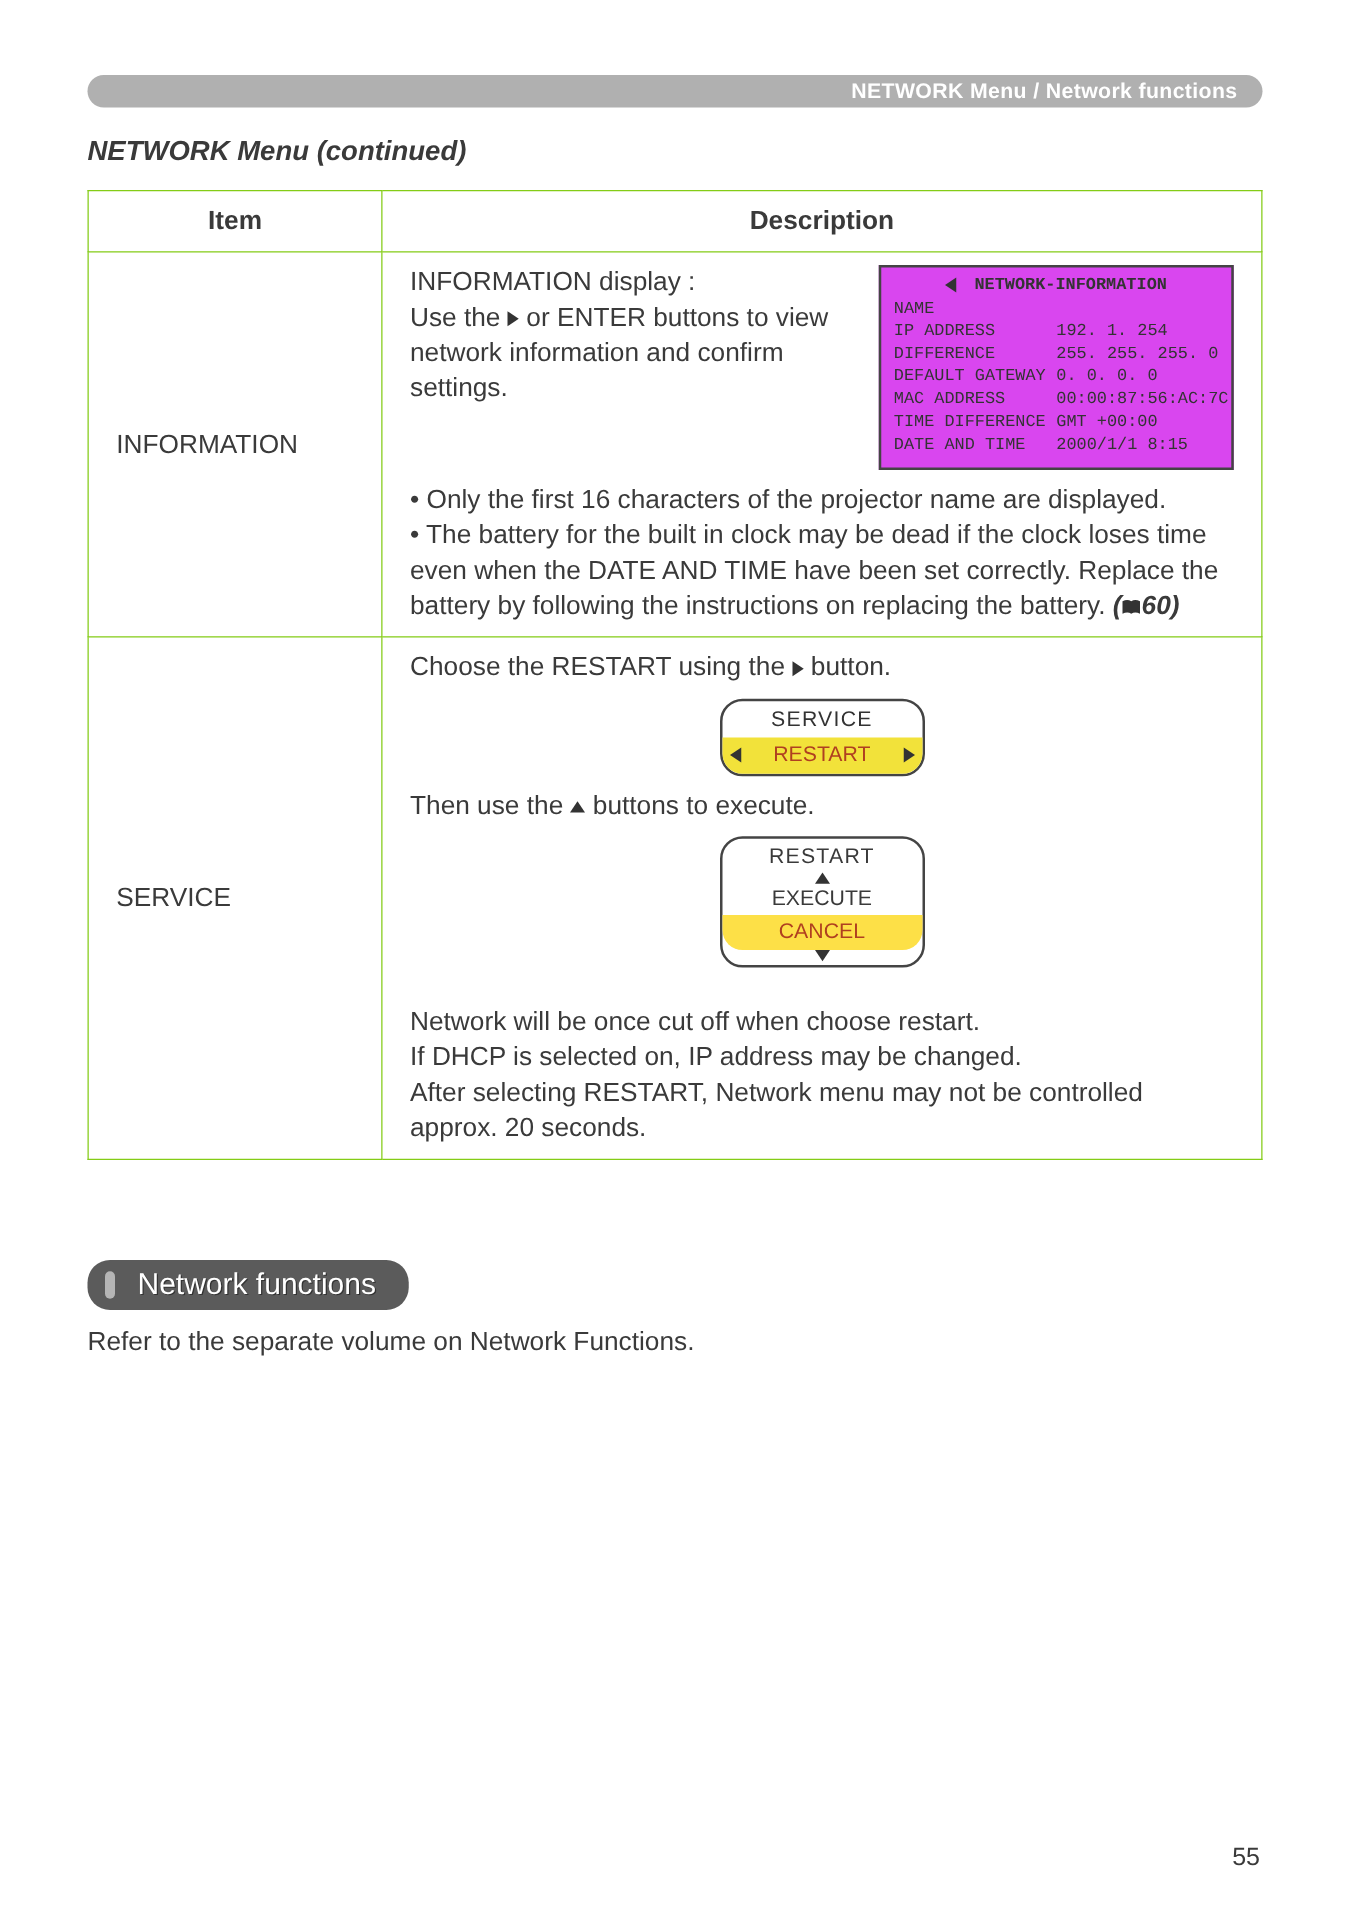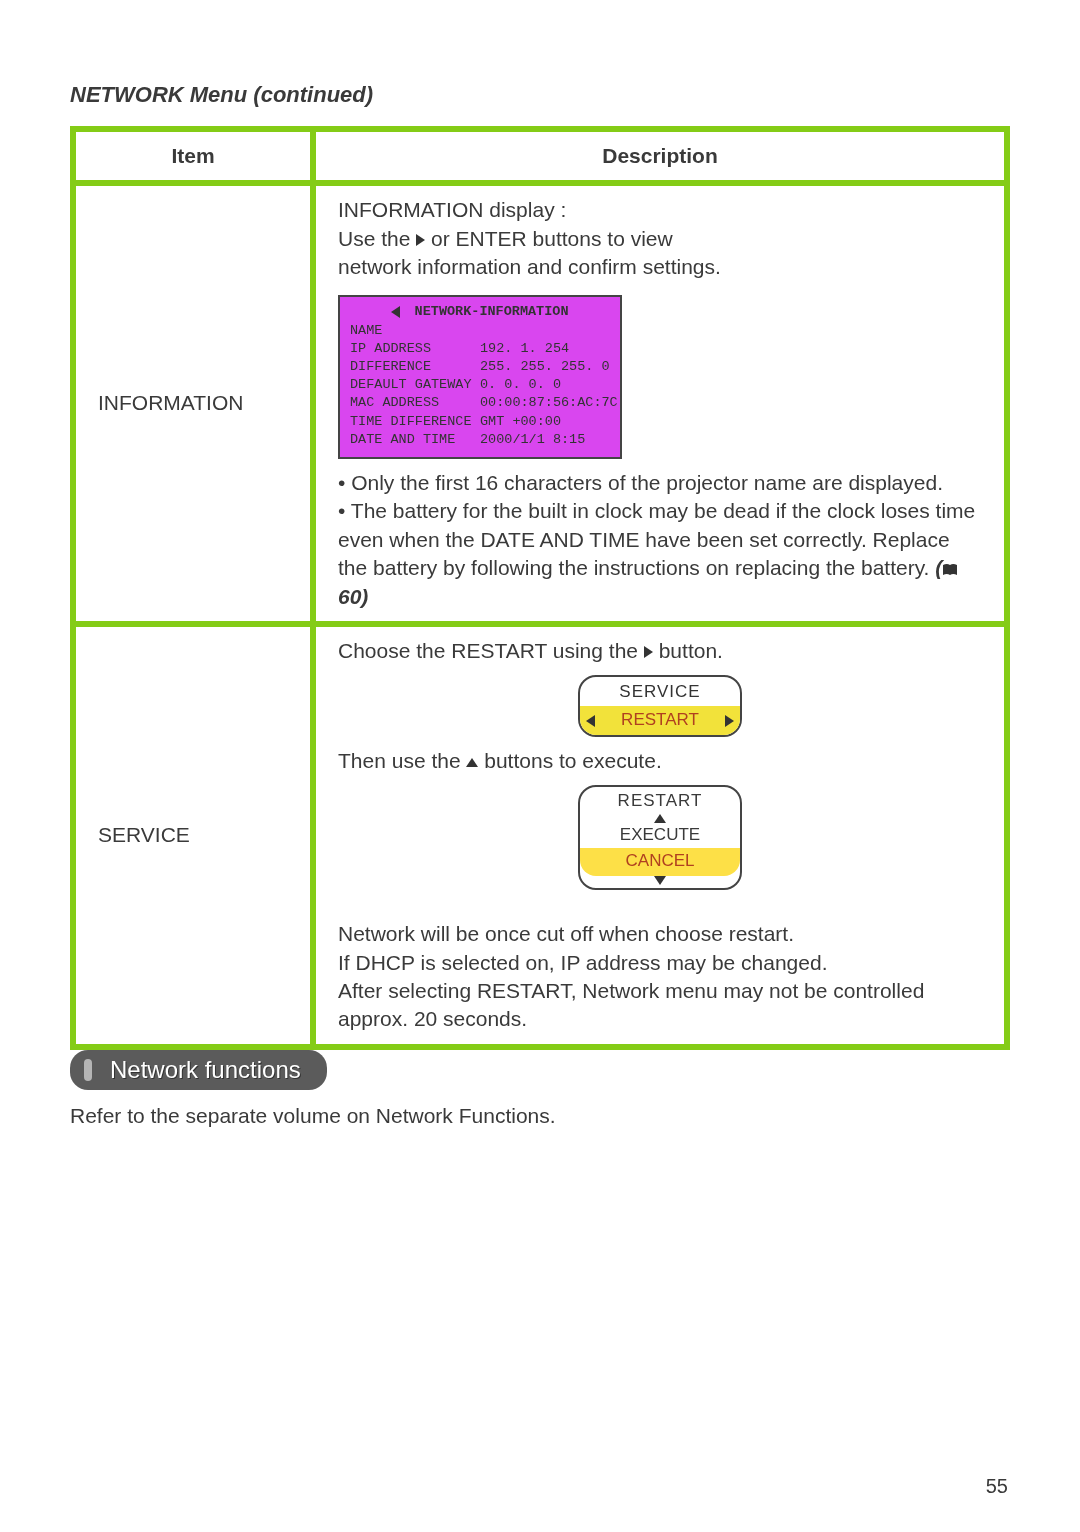--- a/index.html
+++ b/index.html
@@ -1,24 +1,24 @@
 <!DOCTYPE html>
 <html><head>
 <meta charset="utf-8">
 <style>
   html,body{margin:0;padding:0;background:#fff;font-family:Arial,Helvetica,sans-serif;color:#3a3a3a;}
   .page{width:1080px;height:1532px;position:relative;box-sizing:border-box;padding:60px 70px 40px 70px;}
   .hdr-bar{height:26px;background:#b0b0b0;border-radius:13px;display:flex;align-items:center;justify-content:flex-end;padding-right:20px;}
   .hdr-bar span{color:#fff;font-weight:bold;font-size:17px;letter-spacing:.3px;}
   .section-title{font-weight:bold;font-style:italic;font-size:22px;margin:22px 0 18px 0;}
   table.mtab{border-collapse:collapse;width:100%;}
-  table.mtab th,table.mtab td{border:6px solid #84cc16;padding:10px 22px;vertical-align:top;font-size:21px;line-height:1.35;}
+  table.mtab th,table.mtab td{border:1px solid #84cc16;padding:10px 22px;vertical-align:top;font-size:21px;line-height:1.35;}
   table.mtab th{font-weight:bold;text-align:center;}
   table.mtab td.itm{font-weight:normal;text-align:left;vertical-align:middle;width:190px;}
-  .desc-top{display:flex;gap:14px;flex-direction:column;}
+  .desc-top{display:flex;gap:30px;}
   .desc-text{flex:1;}
   .bullets{margin-top:10px;}
   .ref{font-weight:bold;font-style:italic;}
   .ref svg{vertical-align:-2px;}
   
   .ni-panel{border:2px solid #444;background:#d946ef;padding:6px 10px 8px 10px;width:260px;font-family:"Courier New",monospace;font-size:13.5px;line-height:1.35;color:#333;white-space:nowrap;}
   .ni-title{text-align:center;font-weight:bold;}
   .ni-row{display:flex;}
   .ni-row .k{min-width:130px;}
   .tri{display:inline-block;width:0;height:0;}
@@ -29,31 +29,34 @@
   
   .osd{display:block;margin:10px auto;width:160px;border:2px solid #444;border-radius:18px;font-family:Arial,Helvetica,sans-serif;font-size:17px;text-align:center;background:#fff;}
   .osd .cap{padding:4px 0 2px 0;letter-spacing:1px;color:#333;}
   .osd .sel{background:#f2e23a;border-radius:0 0 16px 16px;padding:3px 0;color:#b04020;display:flex;align-items:center;justify-content:space-between;}
   .osd .sel .tri{margin:0 6px;}
   .osd2{display:block;margin:10px auto;width:160px;border:2px solid #444;border-radius:18px;background:#fff;text-align:center;font-size:17px;}
   .osd2 .hd{padding:3px 0 1px 0;letter-spacing:1px;}
   .osd2 .mid{padding:1px 0;}
   .osd2 .cancel{background:#fde047;border-radius:0 0 16px 16px;color:#b04020;padding:2px 0 3px 0;}
   .osd2 .arline{line-height:8px;}
-  .pill{display:inline-block;background:#5b5b5b;color:#fff;border-radius:18px;padding:6px 26px 6px 40px;font-size:24px;position:relative;text-shadow:1px 1px 0 #333;}
+  .pill{display:inline-block;background:#5b5b5b;color:#fff;border-radius:18px;padding:6px 26px 6px 40px;font-size:24px;position:relative;margin-top:80px;text-shadow:1px 1px 0 #333;}
   .pill::before{content:"";position:absolute;left:14px;top:50%;width:8px;height:22px;background:rgba(255,255,255,.55);border-radius:4px;transform:translateY(-50%);}
   .after-pill{font-size:21px;margin-top:14px;}
   .pageno{position:absolute;bottom:34px;right:72px;font-size:20px;margin-top:32px;}
   .inline-tri{display:inline-block;vertical-align:middle;}
 </style>
 </head>
 <body>
 
 <div class="page">
 
+  <div class="hdr-bar">
+    <span>NETWORK Menu / Network functions</span>
+  </div>
 
   <div class="section-title">NETWORK Menu (continued)</div>
 
   <table class="mtab">
     <tbody>
         <tr>
       <th>Item</th>
       <th>Description</th>
     </tr>
 

